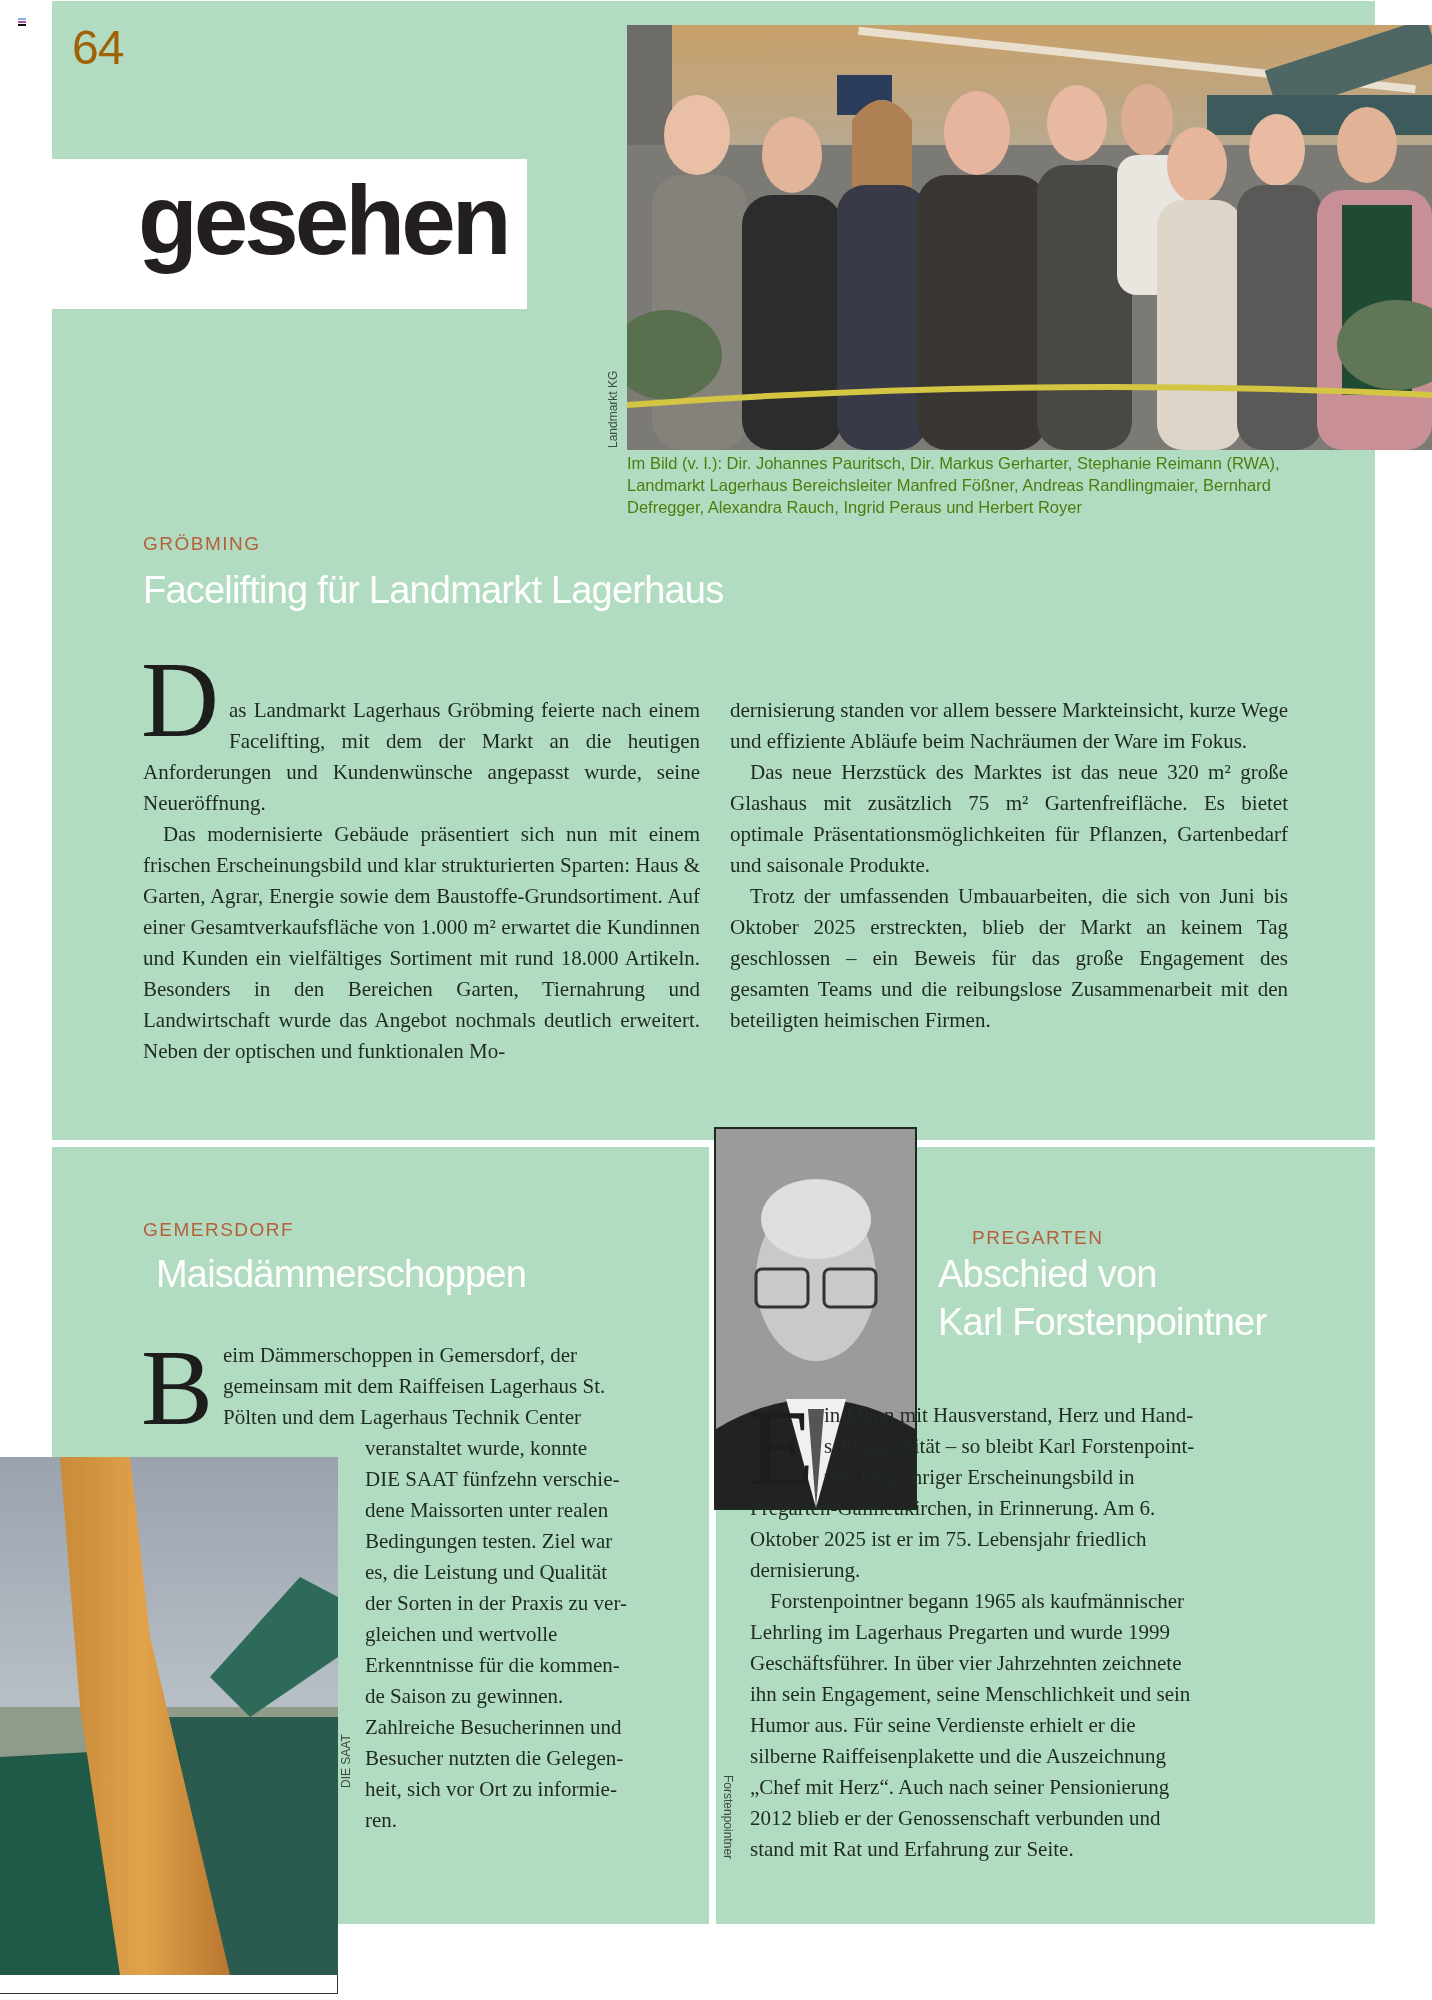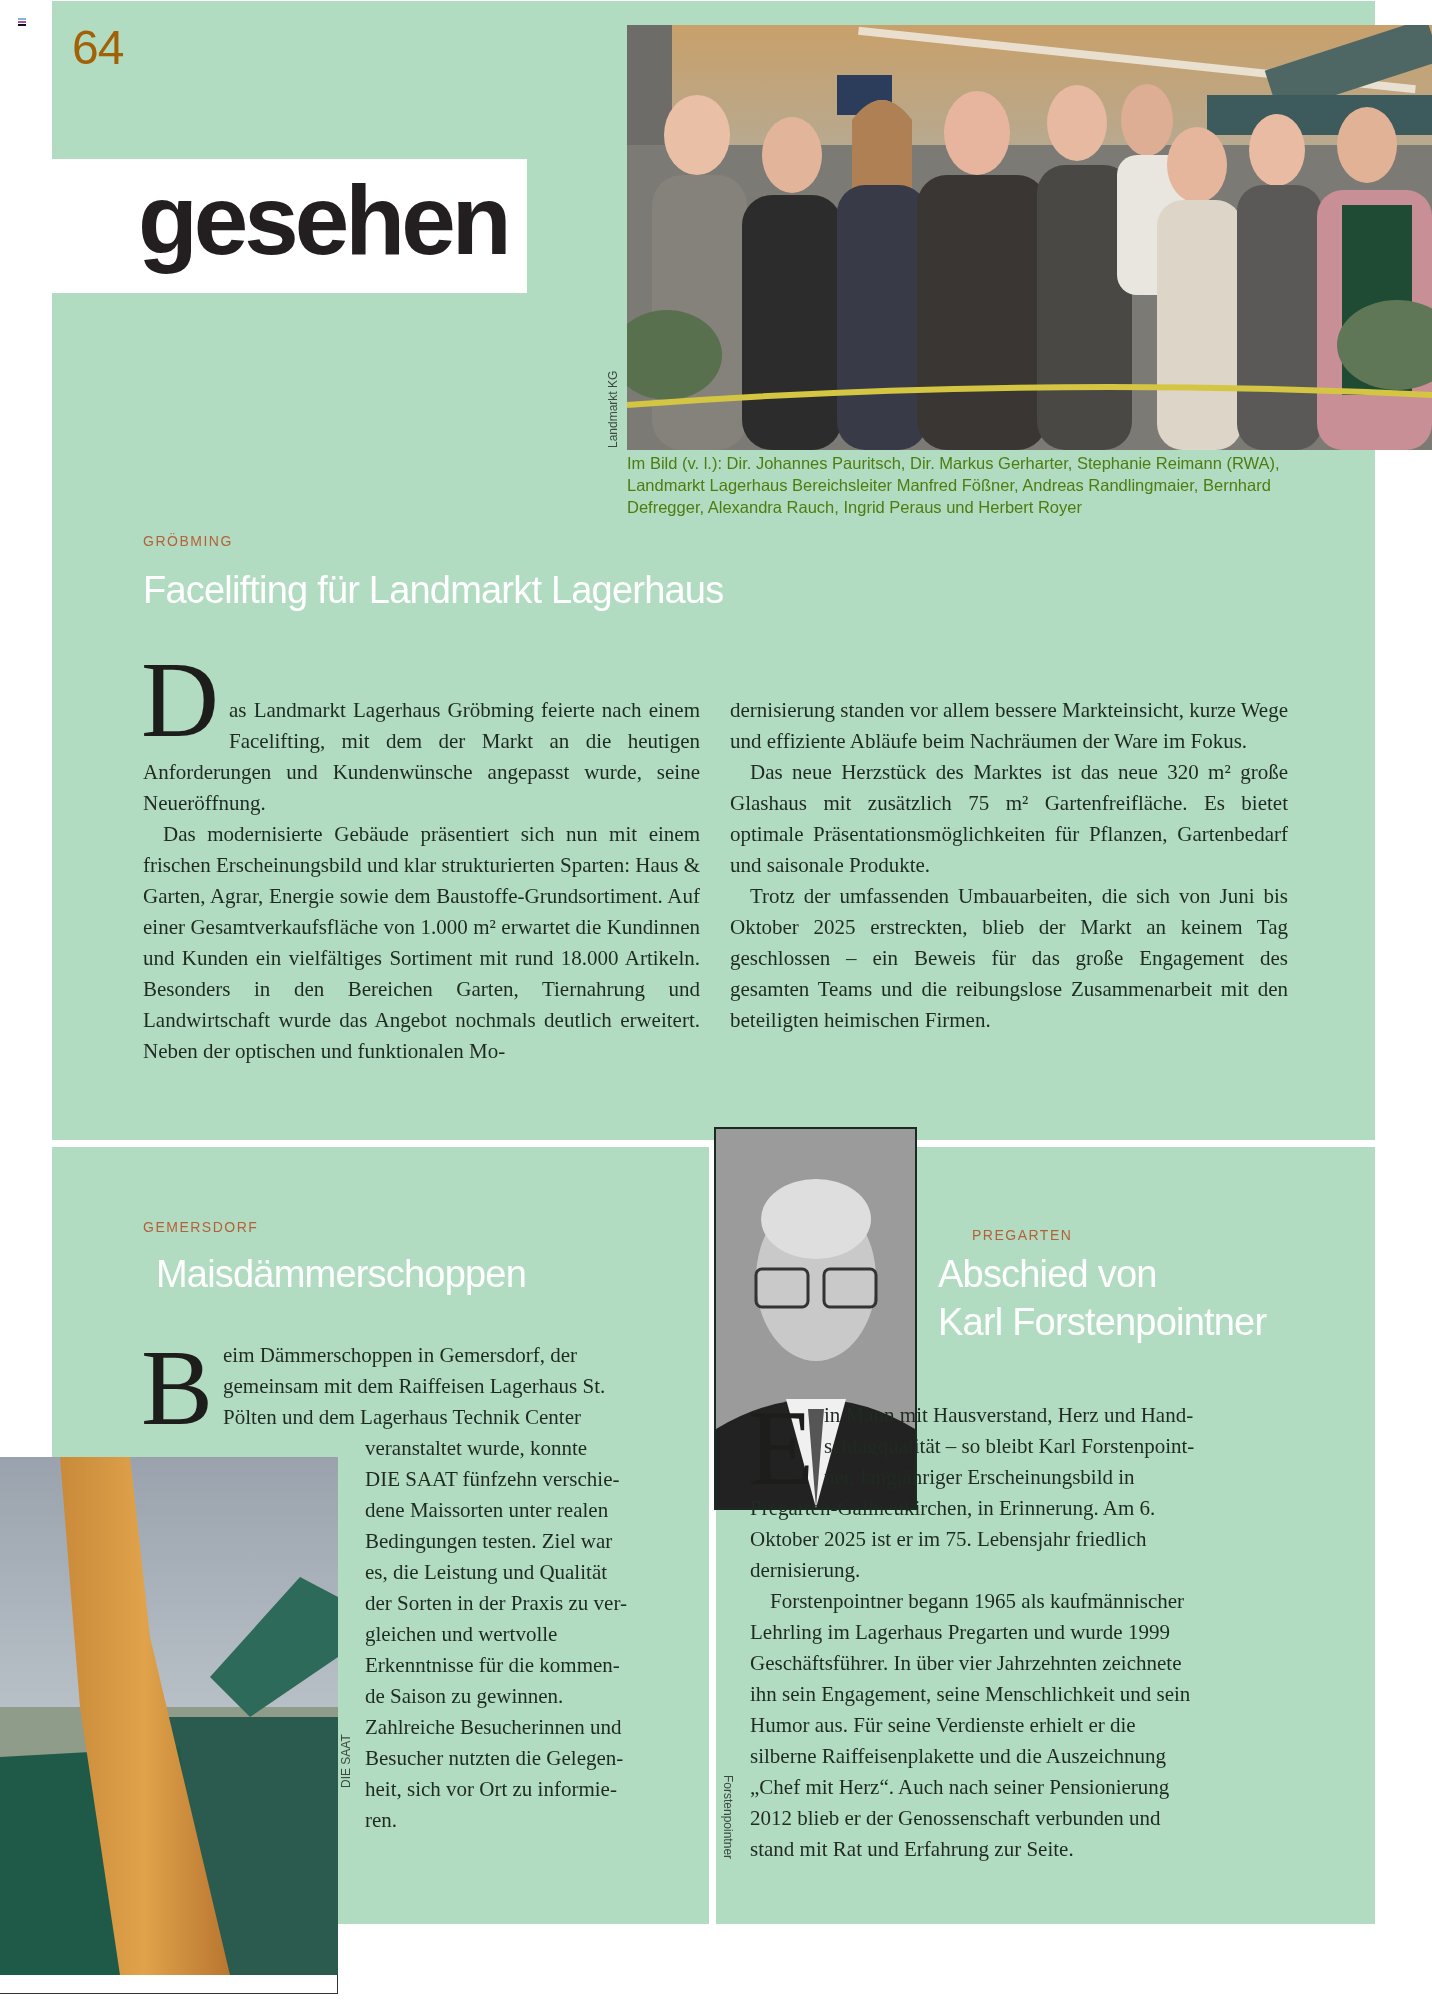--- a/index.html
+++ b/index.html
@@ -7,26 +7,26 @@
     width: 1432px; height: 2000px; position: relative; overflow: hidden;
     background: #ffffff;
     font-family: "Liberation Sans", sans-serif;
     color: #1c1c1a;
   }
   .abs { position: absolute; }
   .green { background: #b2dcc1; }
   .regmark { left: 18px; top: 18px; width: 8px; height: 10px; }
   .regmark i { display: block; height: 2px; margin-bottom: 1px; }
   .pageno { left: 72px; top: 20px; font-size: 48px; line-height: 56px; color: #a16207; letter-spacing: -1px; }
-  .titlebox { left: 52px; top: 159px; width: 475px; height: 134px; background: #fff; }
+  .titlebox { left: 52px; top: 159px; width: 475px; height: 150px; background: #fff; }
   .titlebox span { position: absolute; left: 86px; top: 6px; font-size: 98px; font-weight: bold; letter-spacing: -4px; color: #231f20; line-height: 110px; }
   .photo { overflow: hidden; }
   .credit { font-size: 12px; color: #3b4a40; white-space: nowrap; transform-origin: left top; }
   .caption { left: 627px; top: 452px; width: 720px; font-size: 16.5px; line-height: 22px; color: #4d7c0f; }
-  .kicker { font-size: 14px; letter-spacing: 1.5px; color: #b4613b; text-transform: uppercase; }
+  .kicker { font-size: 19px; letter-spacing: 1.5px; color: #b4613b; text-transform: uppercase; }
   .headline { font-size: 38px; color: #ffffff; letter-spacing: -0.8px; line-height: 48px; }
   .body { font-family: "Liberation Serif", "DejaVu Serif", serif; font-size: 21px; line-height: 31px; color: #1f2a22; text-align: justify; hyphens: manual; }
   .body p { margin: 0; text-indent: 20px; }
   .body p.first { text-indent: 0; margin-top: 43px; }
   .dropcap { float: left; font-family: "Liberation Serif", serif; font-size: 108px; line-height: 80px; margin: 8px 10px 0 -2px; color: #1d1d1b; }
   .left-just { text-align: left; }
 </style>
 </head>
 <body>
 

